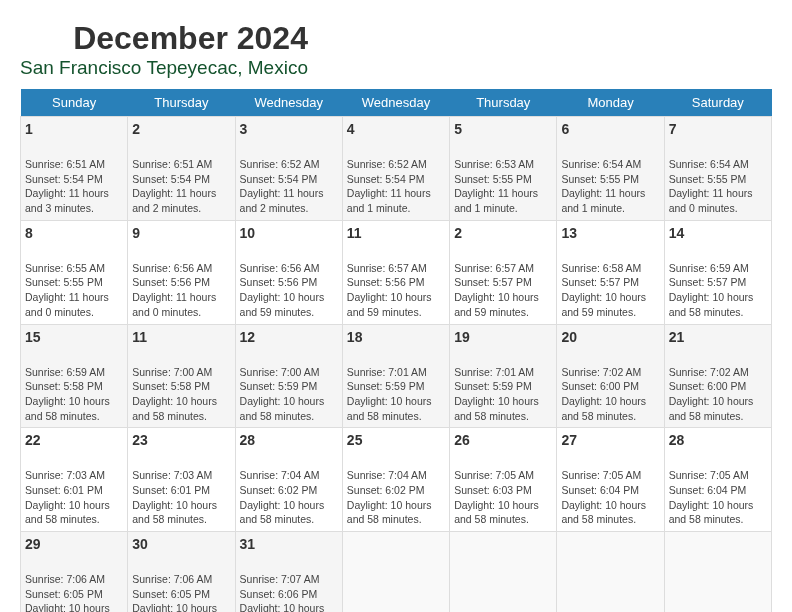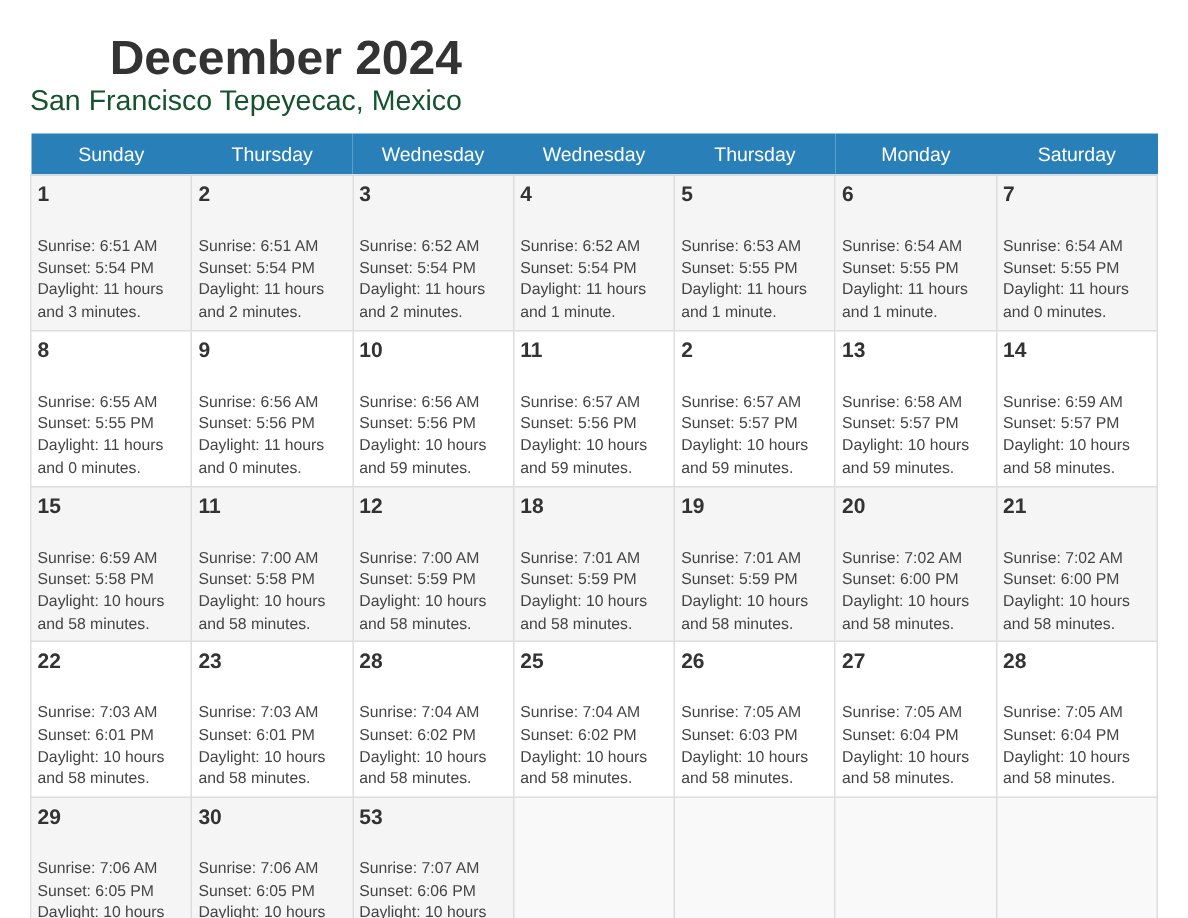--- a/index.html
+++ b/index.html
@@ -357,21 +357,21 @@
       </td>
         <td>
         <span class="day-num">30</span>
         <div class="day-info">
           Sunrise: 7:06 AM<br>
           Sunset: 6:05 PM<br>
           Daylight: 10 hours and 59 minutes.
         </div>
       </td>
         <td>
-        <span class="day-num">53</span>
+        <span class="day-num">31</span>
         <div class="day-info">
           Sunrise: 7:07 AM<br>
           Sunset: 6:06 PM<br>
           Daylight: 10 hours and 59 minutes.
         </div>
       </td>
         <td class="empty-cell"></td>
         <td class="empty-cell"></td>
         <td class="empty-cell"></td>
         <td class="empty-cell"></td>

